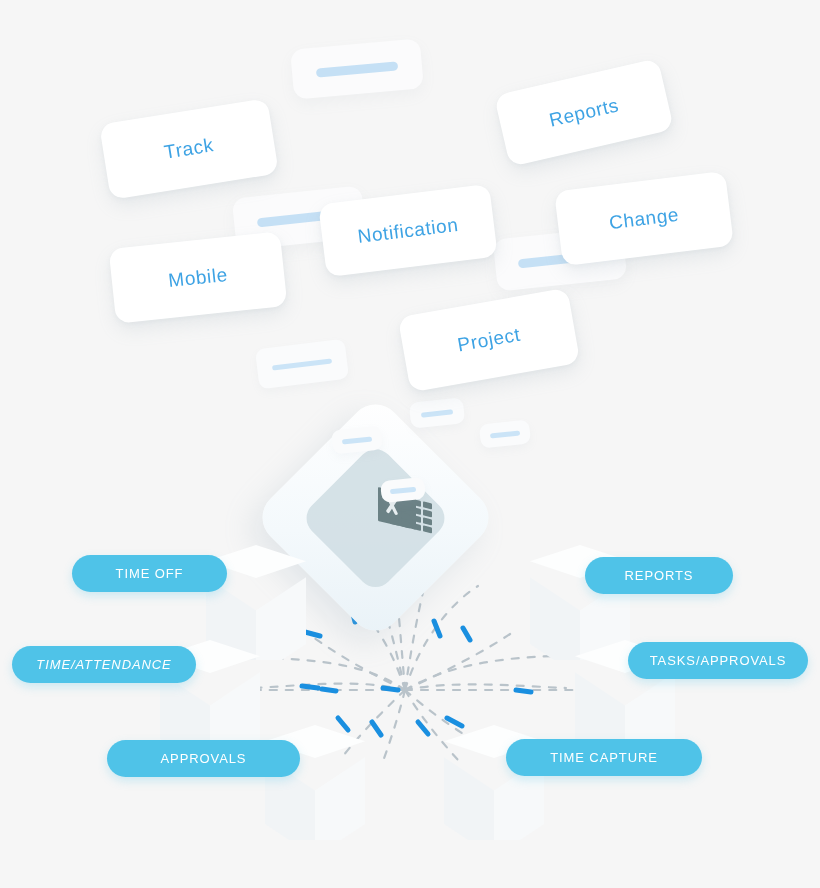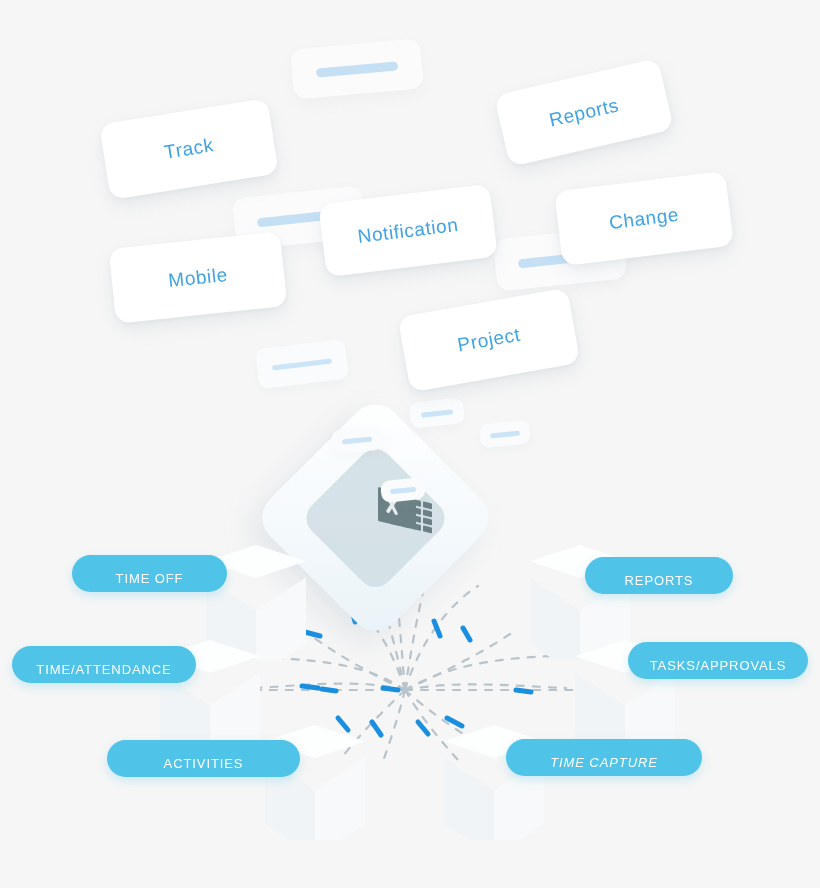--- a/index.html
+++ b/index.html
@@ -92,21 +92,21 @@
     background:radial-gradient(ellipse at center, rgba(150,165,180,0.22) 0%, rgba(150,165,180,0) 70%);
     filter:blur(1px);
   }
 
   
   .pill{
     position:absolute;
     background:#4fc3e8;
     border-radius:19px;
     height:37px;
-    display:flex;justify-content:center;
+    display:flex;align-items:center;justify-content:center;
     color:#ffffff;
     font-size:13px;
     letter-spacing:0.9px;
     box-shadow:0 4px 10px rgba(79,195,232,0.25);
     white-space:nowrap;
     padding:16px 16px;
     box-sizing:border-box;
   }
 
   #links{position:absolute;left:0;top:0;width:820px;height:888px;pointer-events:none;}
@@ -218,30 +218,30 @@
         <div class="right"></div>
       </div>
     </div>
   <div id="pill-layer">
       <div class="pill" style="left: 72px; top: 555px; width: 155px;">
         <span>TIME OFF</span>
       </div>
       <div class="pill" style="left: 585px; top: 557px; width: 148px;">
         <span>REPORTS</span>
       </div>
-      <div class="pill" style="left: 12px; top: 646px; width: 184px;">
+      <div class="pill" style="left: 12px; top: 646px; width: 184px; font-style: italic;">
         <span>TIME/ATTENDANCE</span>
       </div>
       <div class="pill" style="left: 628px; top: 642px; width: 180px;">
         <span>TASKS/APPROVALS</span>
       </div>
       <div class="pill" style="left: 107px; top: 740px; width: 193px;">
-        <span>ACTIVITIES</span>
-      </div>
-      <div class="pill" style="left: 506px; top: 739px; width: 196px; font-style: italic;">
+        <span>APPROVALS</span>
+      </div>
+      <div class="pill" style="left: 506px; top: 739px; width: 196px;">
         <span>TIME CAPTURE</span>
       </div>
     </div>
   <div id="ghost-layer">
       <div class="ghost" style="left: 292px; top: 44px; width: 130px; height: 50px; transform: rotate(-5deg);">
         <i style="width:82px"></i>
       </div>
       <div class="ghost" style="left: 234px; top: 192px; width: 130px; height: 52px; transform: rotate(-6deg);">
         <i style="width:84px"></i>
       </div>

